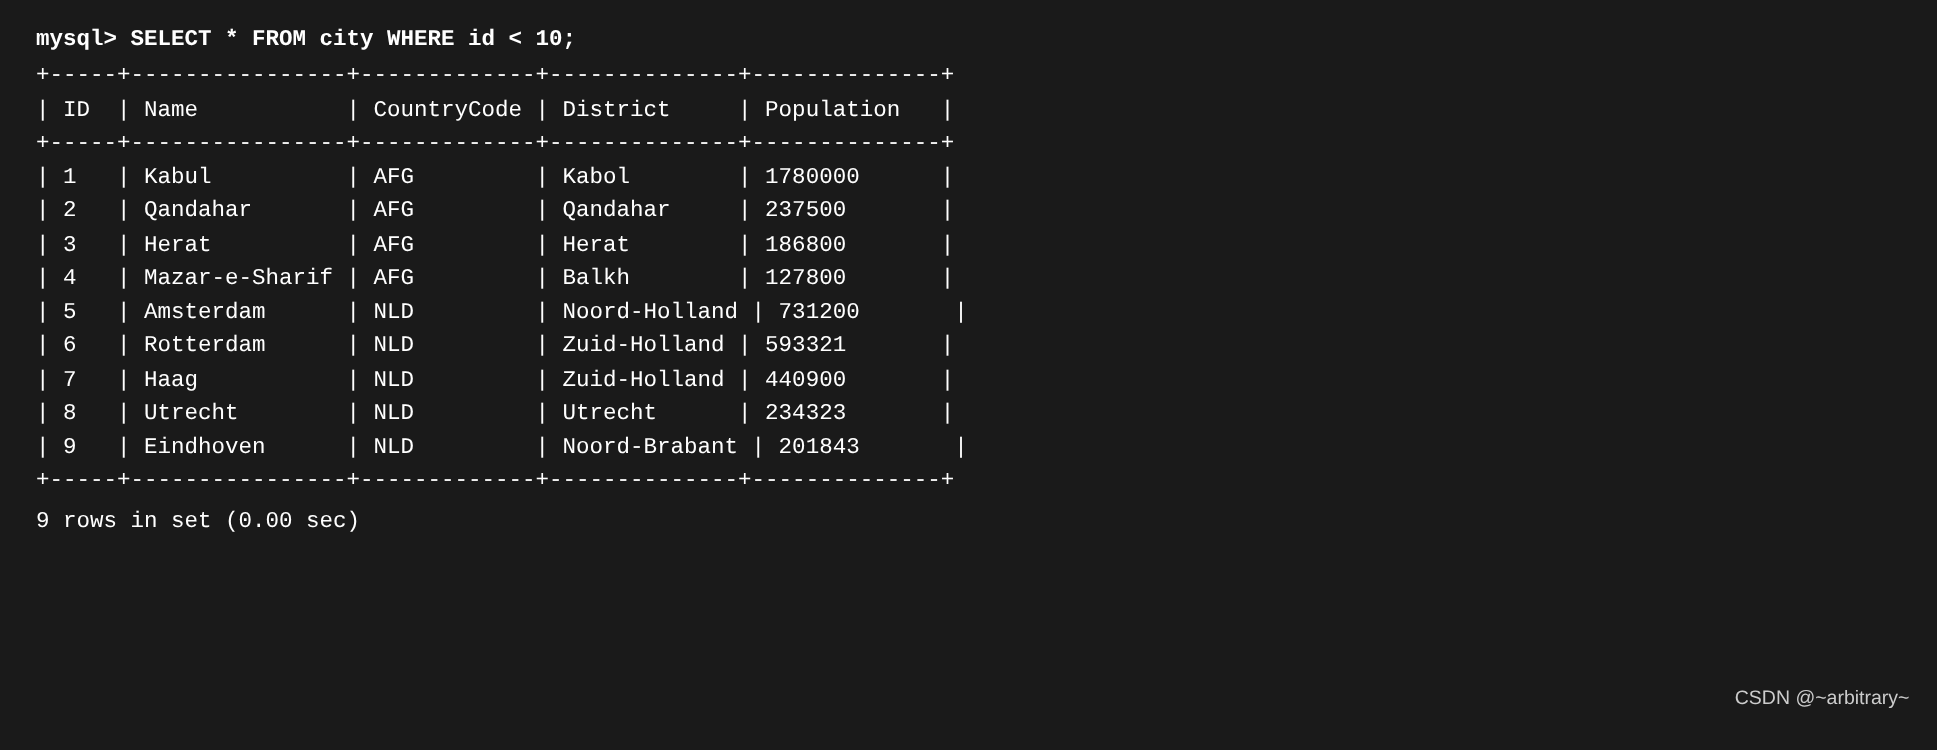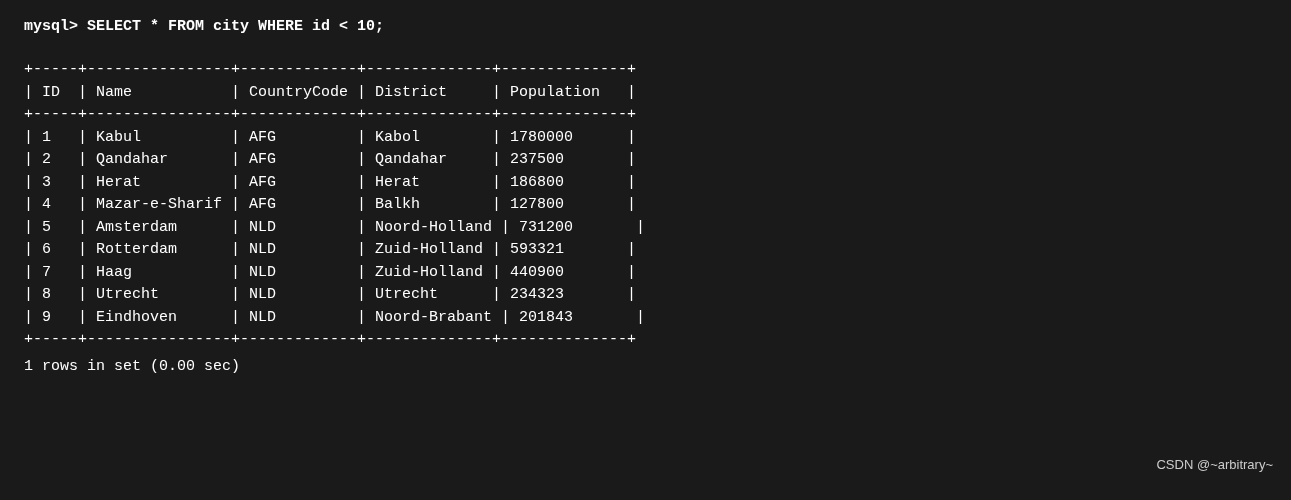--- a/index.html
+++ b/index.html
@@ -8,21 +8,21 @@
       color: #ffffff;
       font-family: 'Courier New', Courier, monospace;
       font-size: 15px;
       width: 1291px;
       height: 500px;
       overflow: hidden;
       padding: 18px 24px 18px 24px;
     }
     .query-line {
       color: #ffffff;
-      margin-bottom: 24px;
+      margin-bottom: 5px;
       font-weight: bold;
       font-size: 15px;
     }
     .footer-line {
       color: #ffffff;
       margin-top: 6px;
       font-size: 15px;
     }
     .watermark {
       position: absolute;
@@ -51,16 +51,16 @@
 | 1   | Kabul          | AFG         | Kabol        | 1780000      |
 | 2   | Qandahar       | AFG         | Qandahar     | 237500       |
 | 3   | Herat          | AFG         | Herat        | 186800       |
 | 4   | Mazar-e-Sharif | AFG         | Balkh        | 127800       |
 | 5   | Amsterdam      | NLD         | Noord-Holland | 731200       |
 | 6   | Rotterdam      | NLD         | Zuid-Holland | 593321       |
 | 7   | Haag           | NLD         | Zuid-Holland | 440900       |
 | 8   | Utrecht        | NLD         | Utrecht      | 234323       |
 | 9   | Eindhoven      | NLD         | Noord-Brabant | 201843       |
 +-----+----------------+-------------+--------------+--------------+</pre>
-  <div class="footer-line">1 rows in set (0.00 sec)</div>
+  <div class="footer-line">9 rows in set (0.00 sec)</div>
 </div>
 
 <div class="watermark">CSDN @~arbitrary~</div>
 
 </body></html>

